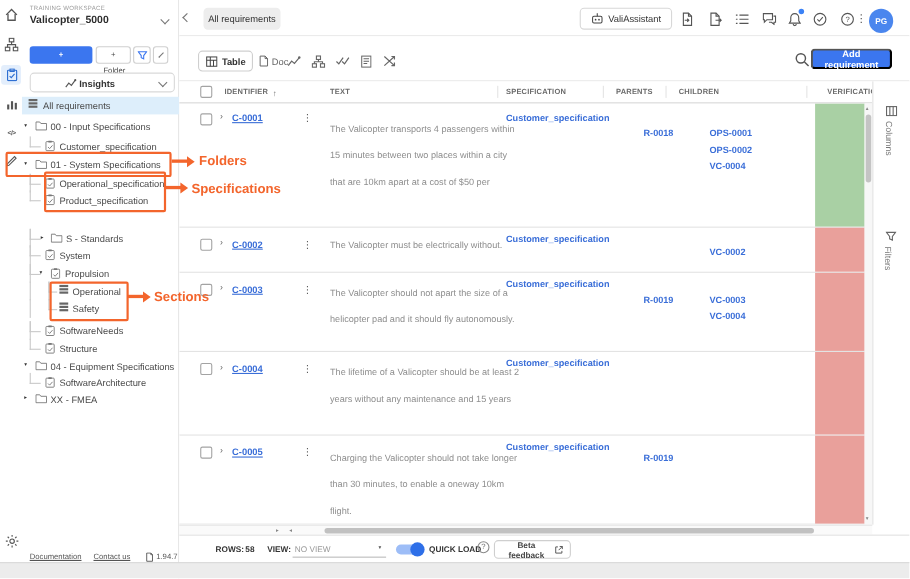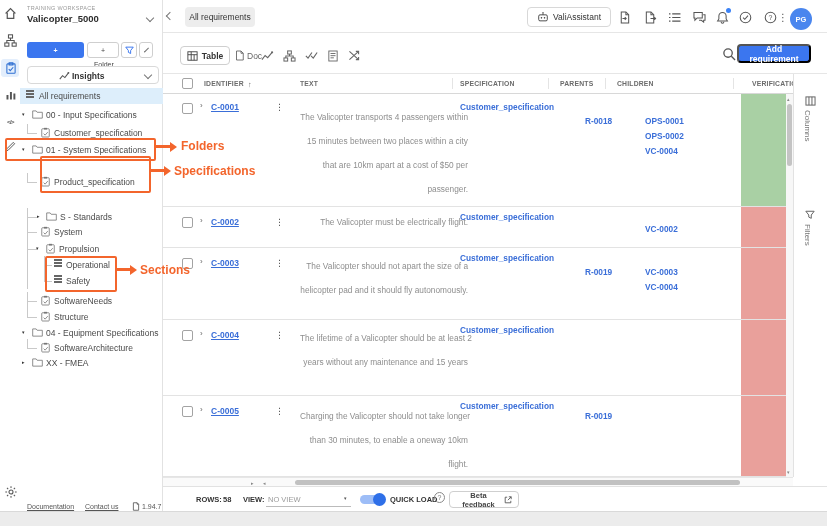--- a/index.html
+++ b/index.html
@@ -60,21 +60,21 @@
   #thead{left:0;top:74px;width:630px;height:20px;border-bottom:1px solid #d8d8d8;box-sizing:border-box;overflow:hidden;background:#fff;}
   .hd{position:absolute;top:6px;font-size:6.8px;font-weight:bold;color:#6b6b6b;letter-spacing:.2px;white-space:nowrap;}
   .hdiv{position:absolute;top:4px;height:11px;width:1px;background:#e4e4e4;}
   .cbx{position:absolute;width:11px;height:11px;border:1px solid #a3a3a3;border-radius:2px;background:#fff;box-sizing:border-box;}
   #tbody{left:0;top:94px;width:630px;height:383px;overflow:hidden;}
   .row{position:absolute;left:0;width:630px;border-bottom:1px solid #e3e3e3;box-sizing:border-box;}
   .exp{position:absolute;left:37px;font-size:8px;color:#666;}
   .rid{position:absolute;left:48px;font-size:8.5px;font-weight:bold;color:#3a6ed8;text-decoration:underline;}
   .keb{position:absolute;left:112px;font-size:9px;color:#555;}
   .txt{position:absolute;left:137px;width:168px;font-size:8.3px;color:#8e8e8e;}
-  .txt div{height:24px;line-height:24px;white-space:nowrap;text-align:right;}
+  .txt div{height:24px;line-height:24px;white-space:nowrap;}
   .spec{position:absolute;left:297px;font-size:8.3px;font-weight:bold;color:#3a6ed8;}
   .par{position:absolute;left:422px;font-size:8.3px;}
   .chi{position:absolute;left:482px;font-size:8.3px;}
   .par a,.chi a{color:#3a6ed8;font-weight:bold;display:block;line-height:15px;}
   .vcell{position:absolute;left:578px;width:45px;top:0;bottom:0;}
   .vg{background:#a9d0a4;} .vr{background:#e9a09b;}
   
   #vscroll{left:623px;top:94px;width:7px;height:383px;background:#f7f7f7;}
   #vthumb{position:absolute;left:1px;top:10px;width:5px;height:62px;background:#c4c4c4;border-radius:3px;}
   .sarr{position:absolute;font-size:5px;color:#888;}
@@ -209,20 +209,32 @@
     </div>
     <div class="trow" style="top:142px">
       <span class="caret" style="left:2px">▾</span>
       <span class="tico" style="left:12px">
           <svg width="11" height="10" viewBox="0 0 16 13" fill="none" stroke="#777" stroke-width="1.2">
             <path d="M1 2h5l1.5 2H15v8.5H1z"></path>
           </svg>
         </span>
       <span class="lab" style="left:26px">01 - System Specifications</span>
     </div>
+    <div class="trow" style="top:159px">
+      <span class="elb" style="left:7px"></span>
+        <span class="vln" style="left:7px"></span>
+      <span class="tico" style="left:21px">
+          <svg width="9" height="11" viewBox="0 0 12 14" fill="none" stroke="#777" stroke-width="1.1">
+            <rect x="1" y="2" width="10" height="11" rx="1"></rect>
+            <path d="M4 .8h4v2.2H4z" fill="#777" stroke="none"></path>
+            <path d="M3.5 8.5l2 2 3.5-4"></path>
+          </svg>
+        </span>
+      <span class="lab" style="left:34px">Operational_specification</span>
+    </div>
     <div class="trow" style="top:174px">
       <span class="elb" style="left:7px"></span>
       <span class="tico" style="left:21px">
           <svg width="9" height="11" viewBox="0 0 12 14" fill="none" stroke="#777" stroke-width="1.1">
             <rect x="1" y="2" width="10" height="11" rx="1"></rect>
             <path d="M4 .8h4v2.2H4z" fill="#777" stroke="none"></path>
             <path d="M3.5 8.5l2 2 3.5-4"></path>
           </svg>
         </span>
       <span class="lab" style="left:34px">Product_specification</span>
@@ -484,41 +496,40 @@
 
       <div class="row" style="top:0;height:113px">
         <span class="cbx" style="left:19px;top:9px"></span>
         <span class="exp" style="top:7px">›</span>
         <a class="rid" style="top:8px">C-0001</a>
         <span class="keb" style="top:8px">⋮</span>
         <div class="txt" style="top:11px">
           <div>The Valicopter transports 4 passengers within</div>
             <div>15 minutes between two places within a city</div>
           <div>that are 10km apart at a cost of $50 per</div>
-            <div>passenger.</div>
         </div>
         <a class="spec" style="top:8px">Customer_specification</a>
         <div class="par" style="top:20px">
             <a>R-0018</a>
           </div>
         <div class="chi" style="top:20px">
           <a>OPS-0001</a>
           <a>OPS-0002</a>
           <a>VC-0004</a>
         </div>
         <div class="vcell vg"></div>
       </div>
 
       <div class="row" style="top:113px;height:41px">
         <span class="cbx" style="left:19px;top:10px"></span>
         <span class="exp" style="top:9px">›</span>
         <a class="rid" style="top:10px">C-0002</a>
         <span class="keb" style="top:10px">⋮</span>
         <div class="txt" style="top:3px">
-            <div>The Valicopter must be electrically flight.</div>
+            <div>The Valicopter must be electrically without.</div>
           </div>
         <a class="spec" style="top:5px">Customer_specification</a>
         <div class="chi" style="top:15px">
             <a>VC-0002</a>
           </div>
         <div class="vcell vr"></div>
       </div>
 
       <div class="row" style="top:154px;height:72px">
         <span class="cbx" style="left:19px;top:10px"></span>

